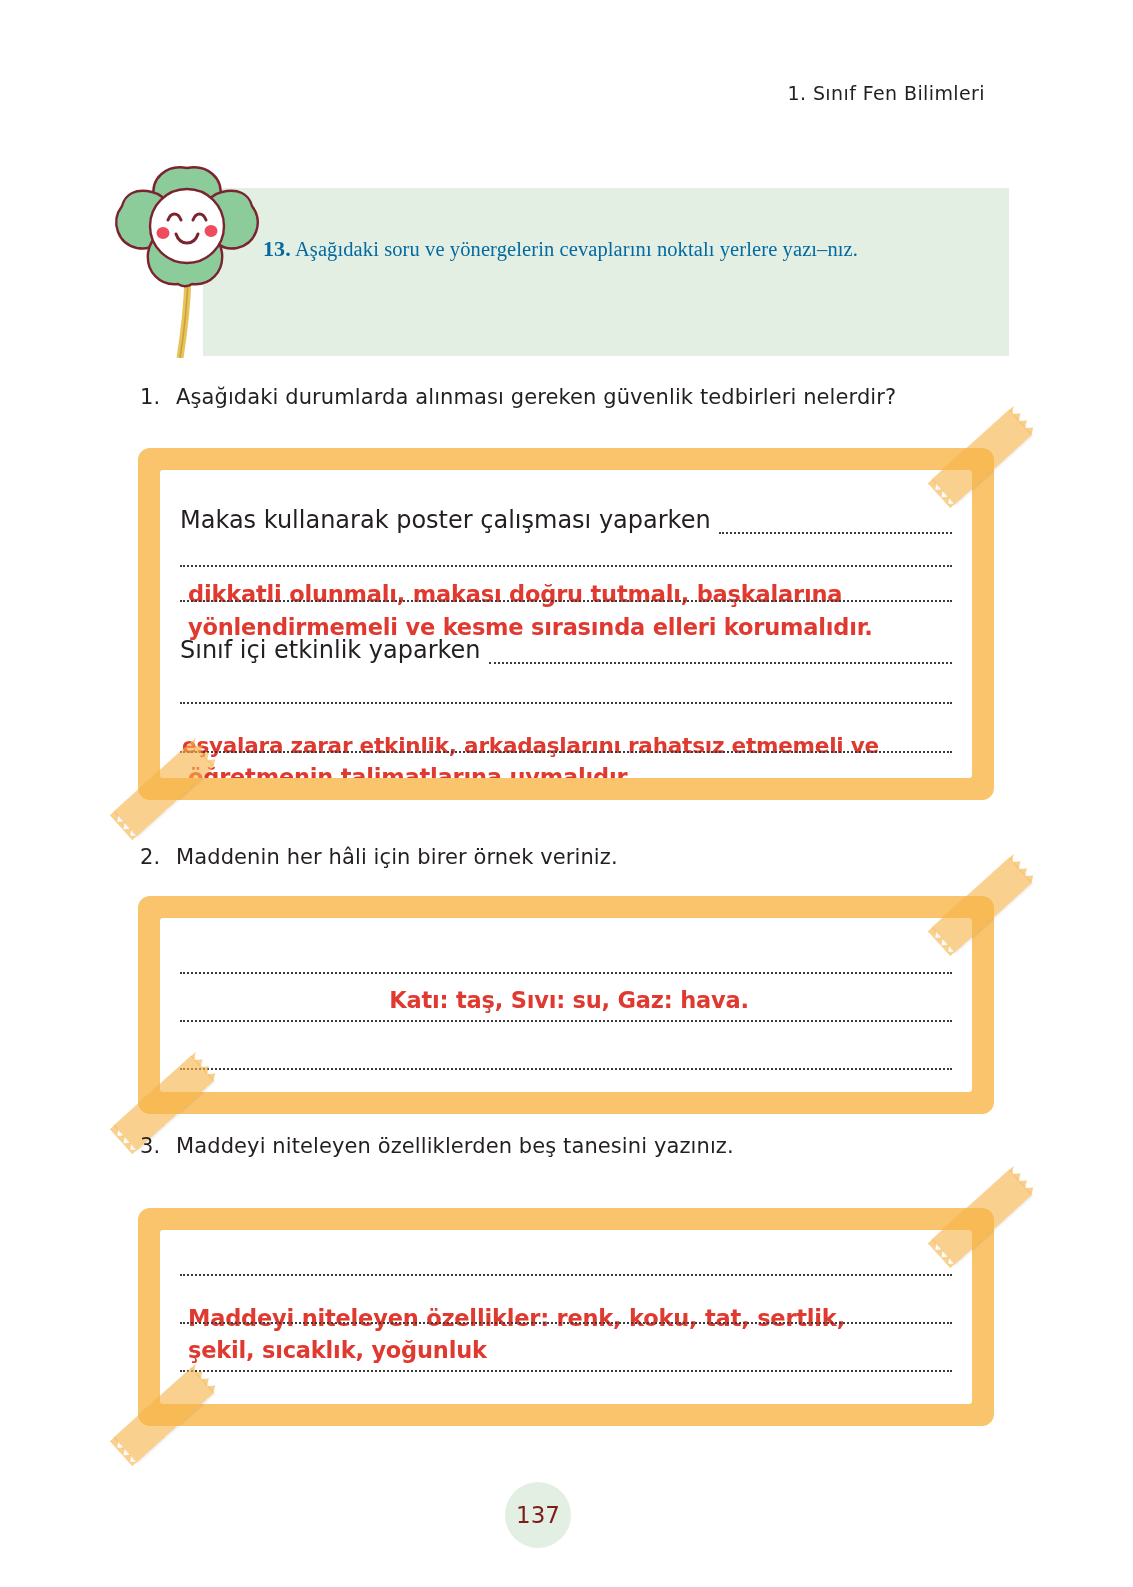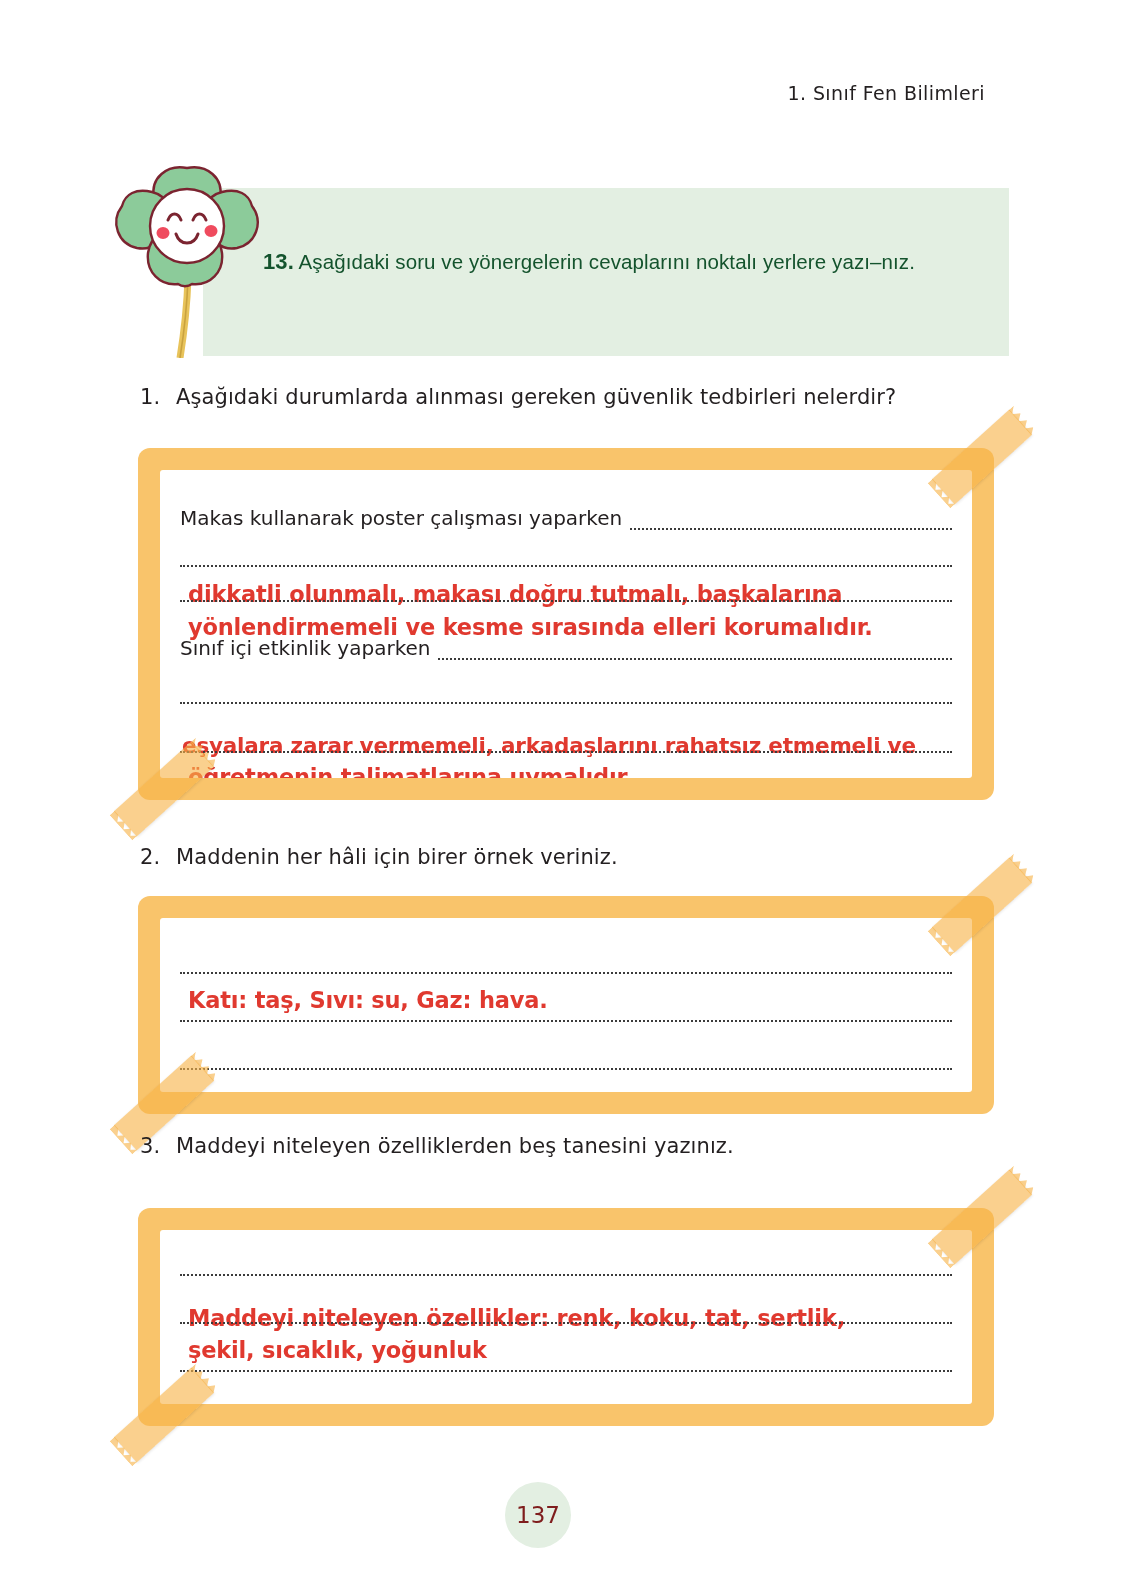--- a/index.html
+++ b/index.html
@@ -32,26 +32,26 @@
     position: absolute;
     left: 203px;
     top: 188px;
     width: 806px;
     height: 168px;
     background: #e3efe2;
   }
   .banner-text {
     position: absolute;
     left: 60px;
-    top: 52px;
+    top: 39px;
     width: 730px;
     font-size: 20.5px;
     line-height: 44px;
-    color: #14532d;
-    font-family: Liberation Sans, sans-serif;
+    color: #0369a1;
+    font-family: Liberation Serif, serif;
     letter-spacing: 0.1px;
   }
   .banner-text .bnum {
     font-weight: 700;
     font-size: 22px;
   }
 
   
   .flower-wrap {
     position: absolute;
@@ -89,42 +89,42 @@
   .answer-inner {
     background: #ffffff;
     border-radius: 3px;
     width: 100%;
     height: 100%;
     box-sizing: border-box;
     position: relative;
     overflow: hidden;
   }
   .box1 { top: 448px; height: 352px; }
-  .box2 { top: 896px; height: 218px; }
+  .box2 { top: 896px; height: 218px; text-align: center; }
   .box3 { top: 1208px; height: 218px; }
 
   
   .line-row {
     position: absolute;
     left: 20px;
     right: 20px;
     height: 0;
   }
   .dotline {
     position: absolute;
     left: 0;
     right: 0;
     bottom: 0;
     border-bottom: 2px dotted #3b3b3b;
   }
   .prompt-line {
     position: absolute;
     left: 20px;
     right: 20px;
-    font-size: 20px;
+    font-size: 24px;
     color: #231f20;
     font-family: "DejaVu Sans", sans-serif;
     white-space: nowrap;
     display: flex;
     align-items: flex-end;
   }
   .prompt-line .ptext { flex: 0 0 auto; padding-right: 8px; }
   .prompt-line .pdots {
     flex: 1 1 auto;
     border-bottom: 2px dotted #3b3b3b;
@@ -240,21 +240,21 @@
     <div class="answer-text" style="top:97px;">yönlendirmemeli ve kesme sırasında elleri korumalıdır.</div>
     <div class="line-row" style="top:132px;">
         <span class="dotline"></span>
       </div>
 
     <div class="prompt-line" style="top:166px;">
       <span class="ptext">Sınıf içi etkinlik yaparken</span>
       <span class="pdots"></span>
     </div>
 
-    <div class="answer-text" style="top:216px; left:22px; font-size:21.5px;">eşyalara zarar vermemeli, arkadaşlarını rahatsız etmemeli ve</div>
+    <div class="answer-text" style="top:216px; left:22px; font-size:21.5px;">eşyalara zarar etkinlik, arkadaşlarını rahatsız etmemeli ve</div>
     <div class="line-row" style="top:234px;">
         <span class="dotline"></span>
       </div>
 
     <div class="answer-text" style="top:247px;">öğretmenin talimatlarına uymalıdır.</div>
     <div class="line-row" style="top:283px;">
         <span class="dotline"></span>
       </div>
 
   </div>

